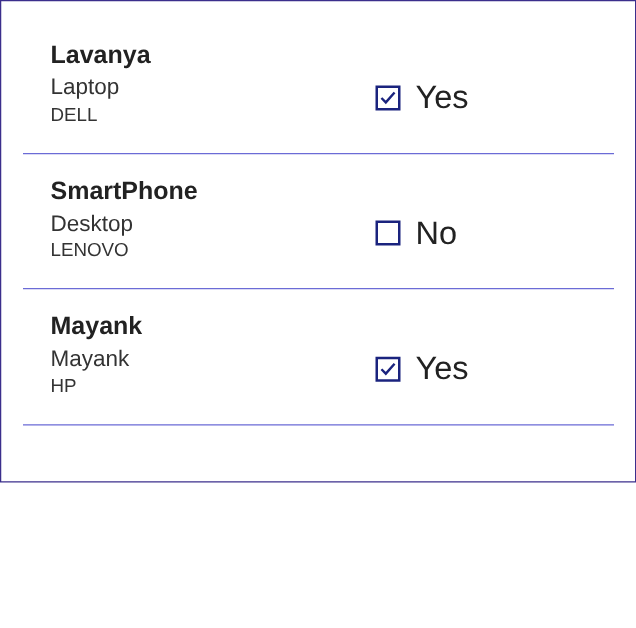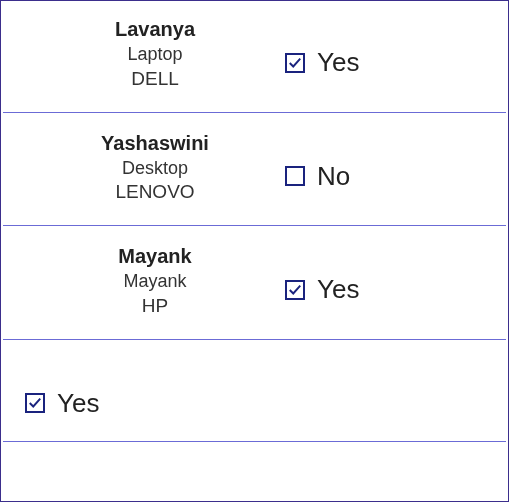--- a/index.html
+++ b/index.html
@@ -5,25 +5,24 @@
     * { box-sizing: border-box; margin: 0; padding: 0; }
     body {
       font-family: "Segoe UI", Arial, sans-serif;
       width: 509px;
       height: 502px;
       background: #fff;
       overflow: hidden;
     }
     .outer-frame {
       width: 509px;
-      height: 502px;
+      height: 386px;
       border: 1px solid #3b2e8c;
-      padding: 2px;
+      padding: 17px;
       background: #fff;
-      text-align: center;
     }
     .scroll-area {
       width: 100%;
       height: 100%;
       overflow-y: scroll;
       overflow-x: hidden;
       background: #fff;
     }
     
     .scroll-area::-webkit-scrollbar { width: 16px; }
@@ -53,21 +52,21 @@
       color: #222;
       line-height: 1.2;
       margin-bottom: 2px;
     }
     .device {
       font-size: 18px;
       color: #333;
       line-height: 1.25;
     }
     .brand {
-      font-size: 19px;
+      font-size: 15px;
       color: #333;
       margin-top: 2px;
     }
 
     .checkbox {
       width: 20px;
       height: 20px;
       border: 2px solid #1a237e;
       display: inline-flex;
       align-items: center;
@@ -102,21 +101,21 @@
           <svg viewBox="0 0 16 16">
               <path d="M2 8 L6 12 L14 3" stroke="#1a237e" stroke-width="2.2" fill="none"></path>
             </svg>
         </span>
         <span class="check-label">Yes</span>
       </div>
     </div>
 
     <div class="list-item">
       <div class="info-col">
-        <div class="name">Yashaswini</div>
+        <div class="name">SmartPhone</div>
         <div class="device">Desktop</div>
         <div class="brand">LENOVO</div>
       </div>
       <div class="check-col">
         <span class="checkbox" data-checked="false">
           <svg viewBox="0 0 16 16">
               <path d="M2 8 L6 12 L14 3" stroke="#1a237e" stroke-width="2.2" fill="none"></path>
             </svg>
         </span>
         <span class="check-label">No</span>

